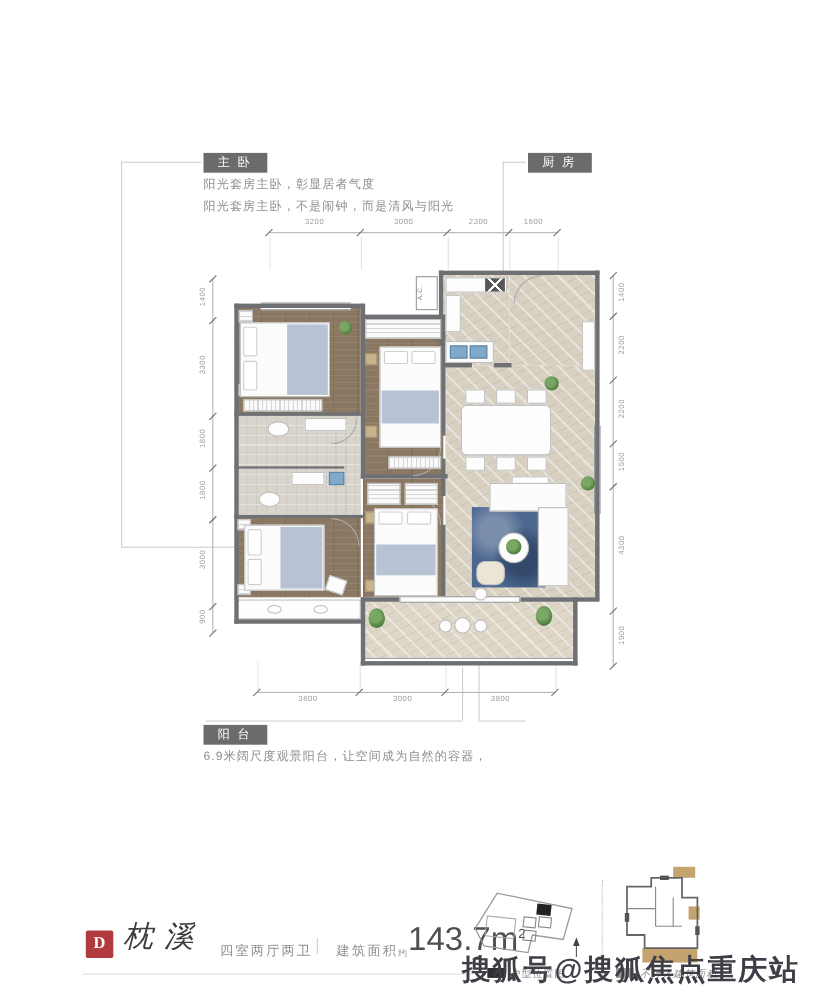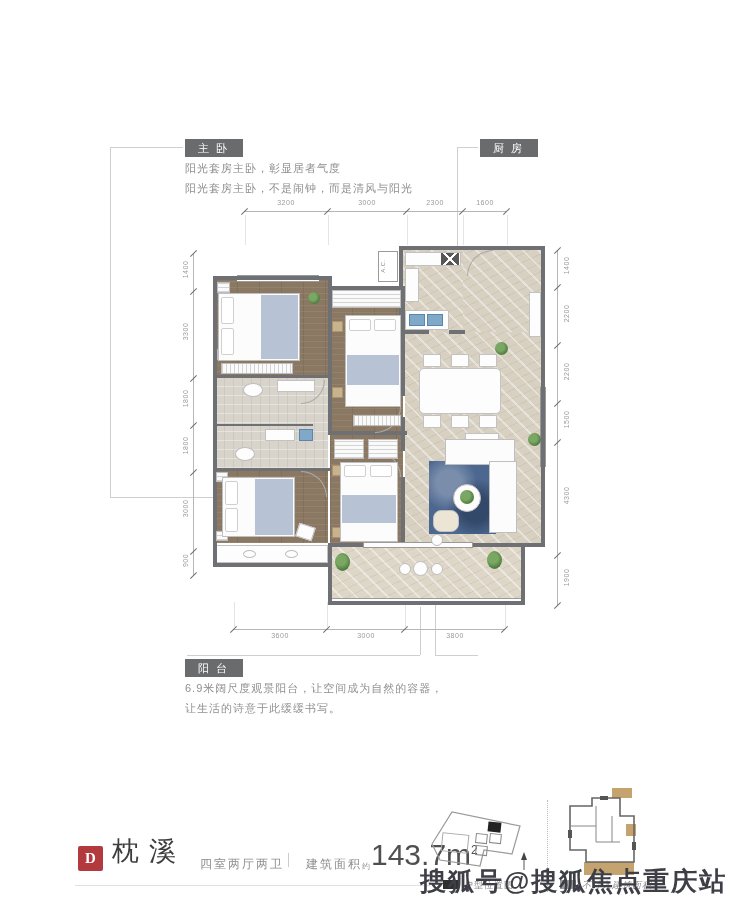--- a/index.html
+++ b/index.html
@@ -85,21 +85,20 @@
     <div class="callout-line">阳光套房主卧，不是闹钟，而是清风与阳光</div>
   </div>
 
   <div class="callout" style="left:480px;top:138px;">
     <div class="callout-tag">厨房</div>
   </div>
 
   <div class="callout" style="left:185px;top:658px;">
     <div class="callout-tag">阳台</div>
     <div class="callout-line">6.9米阔尺度观景阳台，让空间成为自然的容器，</div>
-    <div class="callout-line">让生活的诗意于此缓缓书写。</div>
   </div>
 
 
   <div class="leader" style="left:110px;top:147px;width:73px;height:1px;"></div>
   <div class="leader" style="left:110px;top:147px;width:1px;height:350px;"></div>
   <div class="leader" style="left:110px;top:497px;width:103px;height:1px;"></div>
   <div class="leader" style="left:457px;top:147px;width:21px;height:1px;"></div>
   <div class="leader" style="left:457px;top:147px;width:1px;height:104px;"></div>
   <div class="leader" style="left:187px;top:655px;width:233px;height:1px;"></div>
   <div class="leader" style="left:420px;top:607px;width:1px;height:48px;"></div>
@@ -291,21 +290,21 @@
     <div class="circle" style="left:200px;top:324px;width:15px;height:15px;"></div>
     <div class="circle" style="left:186px;top:326px;width:12px;height:12px;"></div>
     <div class="circle" style="left:218px;top:326px;width:12px;height:12px;"></div>
     <div class="plant" style="left:122px;top:316px;width:15px;height:18px;"></div>
     <div class="plant" style="left:274px;top:314px;width:15px;height:18px;"></div>
   </div>
 
   <div class="unit-badge" style="left:78px;top:846px;">
     <span>D</span>
   </div>
-  <div class="unit-name" style="left:112px;top:833px;">枕溪</div>
+  <div class="unit-name" style="left:112px;top:833px;font-style:italic;">枕溪</div>
   <div class="unit-sub" style="left:200px;top:856px;">四室两厅两卫</div>
   <div class="vdiv" style="left:288px;top:853px;"></div>
   <div class="unit-sub" style="left:306px;top:856px;">建筑面积</div>
   <div class="area-approx" style="left:362px;top:861px;">约</div>
   <div class="area-val" style="left:371px;top:838px;"><span>143.7m</span><sup>2</sup></div>
   <div class="hdiv" style="left:75px;top:885px;width:355px;"></div>
 
   <svg style="position:absolute;left:424px;top:804px;" width="106" height="70" viewBox="0 0 106 70">
     <polygon points="8,40 28,8 96,22 88,50 60,46 56,62 16,56" fill="none" stroke="#9a9a9a" stroke-width="1.2"></polygon>
     <rect x="18" y="30" width="26" height="18" fill="none" stroke="#aaaaaa" stroke-width="1" transform="rotate(6 31 39)"></rect>

